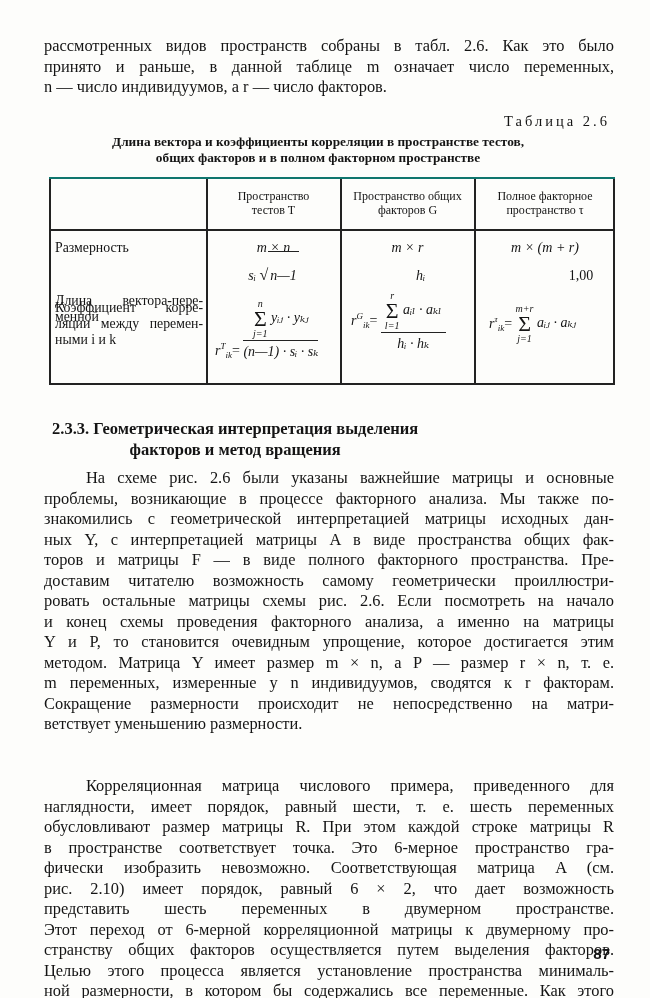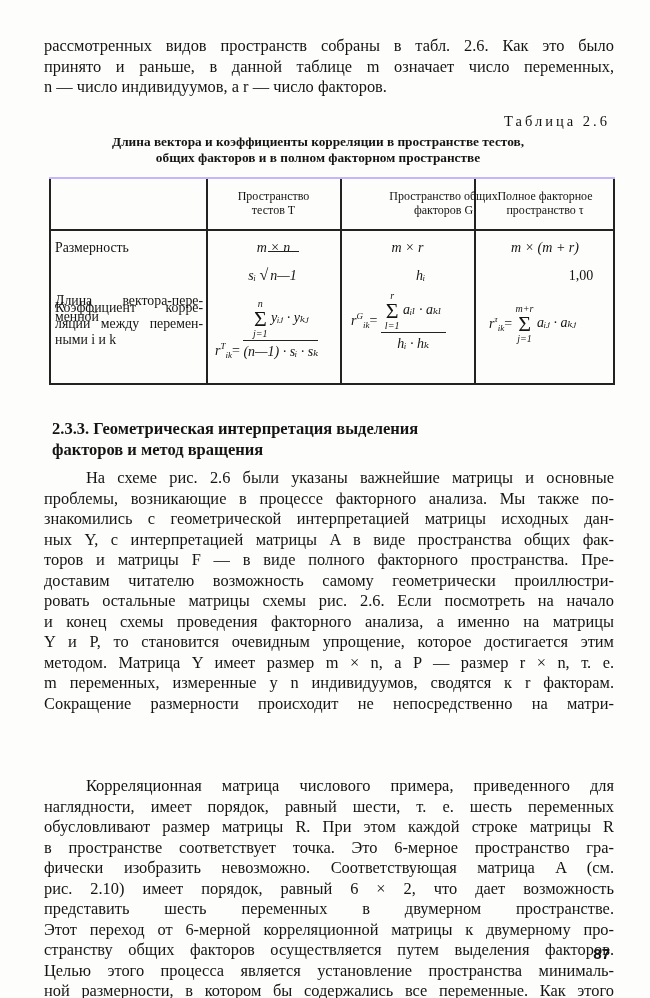--- a/index.html
+++ b/index.html
@@ -5,34 +5,34 @@
   html, body { margin:0; padding:0; background:#fdfdfb; }
   body { width:650px; height:998px; position:relative; overflow:hidden;
          font-family:"Liberation Serif", "DejaVu Serif", serif; color:#141414; }
   .text { position:absolute; left:44px; width:570px; font-size:16.4px; line-height:20.5px; text-align:justify; }
   .text .line { display:block; white-space:nowrap; text-align-last:justify; text-align:justify;font-family:Liberation Serif, serif; }
   .text .line.last { text-align-last:left; }
   .indent { padding-left:42px; }
   #intro { top:36px; }
   #tbl-num { position:absolute; top:113px; right:40px; font-size:14.5px; letter-spacing:3px; }
   #tbl-cap { position:absolute; top:134px; left:78px; width:480px; text-align:center; font-weight:bold; font-size:13.3px; line-height:16px; }
-  #table { position:absolute; top:177px; left:49px; width:566px; height:204px; border-top:2px solid #c4b5fd; border-bottom:2px solid #222; }
+  #table { position:absolute; top:177px; left:49px; width:566px; height:204px; border-top:2px solid #0f766e; border-bottom:2px solid #222; }
   #table .vline { position:absolute; top:0; bottom:0; width:1.6px; background:#222; }
   #table .hline { position:absolute; left:0; right:0; top:50px; height:1.5px; background:#222; }
   .th { position:absolute; top:10px; font-size:12px; line-height:14px; text-align:center; }
   .rowlabel { position:absolute; left:6px; width:148px; font-size:13.8px; line-height:16px; text-align:justify; }
   .cell { position:absolute; font-size:14px; text-align:center; font-style:italic; }
   .formula { position:absolute; font-size:14px; font-style:italic; }
   .frac { display:inline-block; vertical-align:middle; text-align:center; }
   .frac .num { display:block; border-bottom:1.3px solid #222; padding:0 4px 1px; }
   .frac .den { display:block; padding-top:2px; }
   .sum { display:inline-block; vertical-align:middle; text-align:center; line-height:10px; font-style:normal; }
   .sum .sig { font-size:22px; line-height:20px; display:block; }
   .sum .lim { font-size:10px; font-style:italic; display:block; }
-  #sec-head { position:absolute; top:418px; left:52px; font-weight:bold; font-size:16.5px; line-height:21px; }
+  #sec-head { position:absolute; top:418px; left:52px; font-weight:bold; font-size:16.5px; line-height:21px;text-align:center; }
   #p1 { top:468px; }
   #p2 { top:776px; }
   #page-num { position:absolute; top:945px; right:40px; font-size:15px; font-weight:bold; font-family:"Liberation Sans", sans-serif; }
 </style>
 </head>
 <body>
 
 <div class="text" id="intro">
   <span class="line">рассмотренных видов пространств собраны в табл. 2.6. Как это было</span>
   <span class="line">принято и раньше, в данной таблице m означает число переменных,</span>
@@ -50,21 +50,21 @@
   <div class="vline" style="left:157px;"></div>
   <div class="vline" style="left:291px;"></div>
   <div class="vline" style="left:425px;"></div>
   <div class="vline" style="right:0;"></div>
   <div class="hline"></div>
 
   <div class="th" style="left:158px; width:133px;">
     <div>Пространство</div>
     <div>тестов T</div>
   </div>
-  <div class="th" style="left:292px; width:133px;padding-left:36px;">
+  <div class="th" style="left:292px; width:133px;">
     <div>Пространство общих</div>
     <div>факторов G</div>
   </div>
   <div class="th" style="left:426px; width:140px;">
     <div>Полное факторное</div>
     <div>пространство τ</div>
   </div>
 
   <div class="rowlabel" style="top:61px;">Размерность</div>
   <div class="rowlabel" style="top:78px;margin-top:36px;">
@@ -146,20 +146,21 @@
   <span class="line">знакомились с геометрической интерпретацией матрицы исходных дан-</span>
   <span class="line">ных Y, с интерпретацией матрицы A в виде пространства общих фак-</span>
   <span class="line">торов и матрицы F — в виде полного факторного пространства. Пре-</span>
   <span class="line">доставим читателю возможность самому геометрически проиллюстри-</span>
   <span class="line">ровать остальные матрицы схемы рис. 2.6. Если посмотреть на начало</span>
   <span class="line">и конец схемы проведения факторного анализа, а именно на матрицы</span>
   <span class="line">Y и P, то становится очевидным упрощение, которое достигается этим</span>
   <span class="line">методом. Матрица Y имеет размер m × n, а P — размер r × n, т. е.</span>
   <span class="line">m переменных, измеренные у n индивидуумов, сводятся к r факторам.</span>
   <span class="line">Сокращение размерности происходит не непосредственно на матри-</span>
+  <span class="line last">ветствует уменьшению размерности.</span>
 </div>
 
 <div class="text" id="p2">
   <span class="line indent">Корреляционная матрица числового примера, приведенного для</span>
   <span class="line">наглядности, имеет порядок, равный шести, т. е. шесть переменных</span>
   <span class="line">обусловливают размер матрицы R. При этом каждой строке матрицы R</span>
   <span class="line">в пространстве соответствует точка. Это 6-мерное пространство гра-</span>
   <span class="line">фически изобразить невозможно. Соответствующая матрица A (см.</span>
   <span class="line">рис. 2.10) имеет порядок, равный 6 × 2, что дает возможность</span>
   <span class="line">представить шесть переменных в двумерном пространстве.</span>

